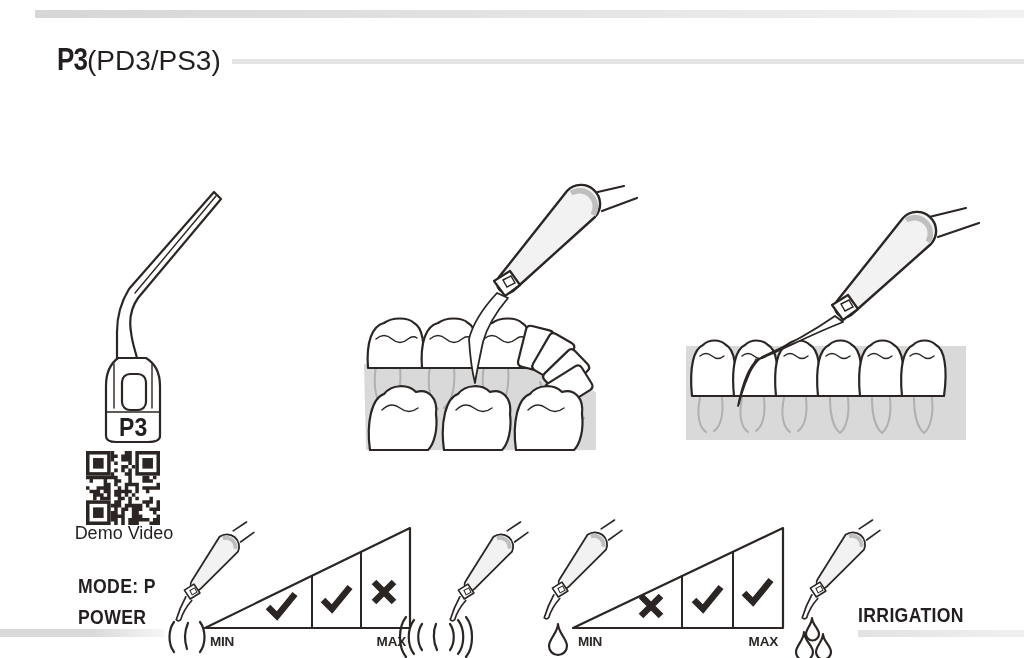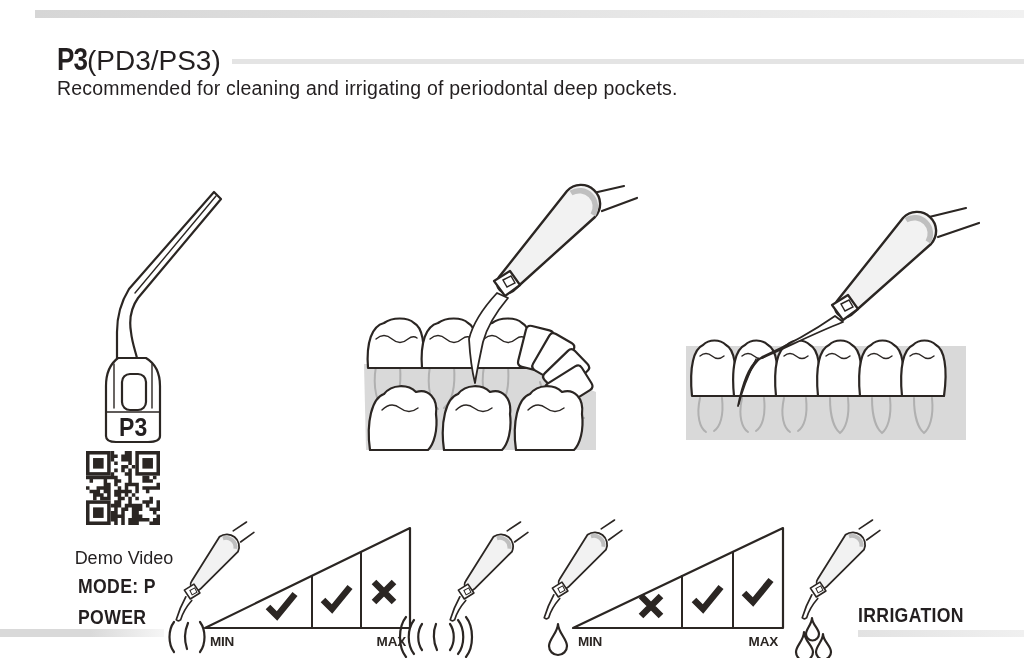--- a/index.html
+++ b/index.html
@@ -20,21 +20,21 @@
   .description{position:absolute;left:57px;top:77px;font-size:19.5px;color:var(--text);letter-spacing:.2px}
   .label{position:absolute;font-weight:bold;font-size:21px;color:var(--text);
     transform:scaleX(.84);transform-origin:0 50%;letter-spacing:.4px;white-space:nowrap}
   .mode{left:78px;top:574px}
   .power{left:78px;top:605px}
   .irrigation{left:858px;top:603px}
   .power-bar{position:absolute;left:0;top:629px;width:164px;height:8px;
     background:linear-gradient(to right,#d9d9d9 55%,#f6f6f6)}
   .irrigation-bar{position:absolute;left:858px;top:630px;width:166px;height:7px;
     background:linear-gradient(to right,#e2e2e2,#f0f0f0)}
-  .qr-caption{position:absolute;left:62px;top:548px;width:124px;text-align:center;
+  .qr-caption{position:absolute;left:62px;top:523px;width:124px;text-align:center;
     font-size:18px;color:var(--text)}
   svg{position:absolute;overflow:visible}
   .tip-svg{left:100px;top:186px}
   .qr{left:86px;top:451px}
   .illus-mid{left:356px;top:186px}
   .illus-right{left:682px;top:206px}
   #power-diagram{left:160px;top:520px}
   #irrigation-diagram{left:512px;top:520px}
   
   .ol{fill:none;stroke:var(--ink);stroke-width:2.2;stroke-linecap:round;stroke-linejoin:round}
@@ -68,21 +68,20 @@
     </defs>
   </svg>
 
   <div class="top-bar"></div>
 
   <div class="title-row">
     <span class="title-main">P3</span>
       <span class="title-suffix">(PD3/PS3)</span>
   </div>
   <div class="title-line"></div>
-  <p class="description">Recommended for cleaning and irrigating of periodontal deep pockets.</p>
 
   <svg class="tip-svg" width="135" height="262" viewBox="0 0 135 262">
     <path class="fw" d="M114,6 L121,13 L38,112 C31,122 29,134 31,146 C32,156 35,164 37,172 L17,172 L17,146 C17,130 21,116 29,103 Z"></path>
     <path class="thin" d="M116,10 L35,107"></path>
     <path class="fw" d="M18,172 C10,178 6,188 6,200 L6,250 C6,254 10,256 16,256 L48,256 C56,256 60,254 60,250 L60,200 C60,188 56,178 46,172 Z"></path>
     <path class="thin" d="M14,178 L14,222 M52,178 L52,222 M7,226 L59,226"></path>
     <rect class="fw" x="22" y="188" width="24" height="36" rx="8"></rect>
     <text class="tiplabel" x="36" y="250" text-anchor="middle" transform="scale(0.92,1)">P3</text>
   </svg>
 

